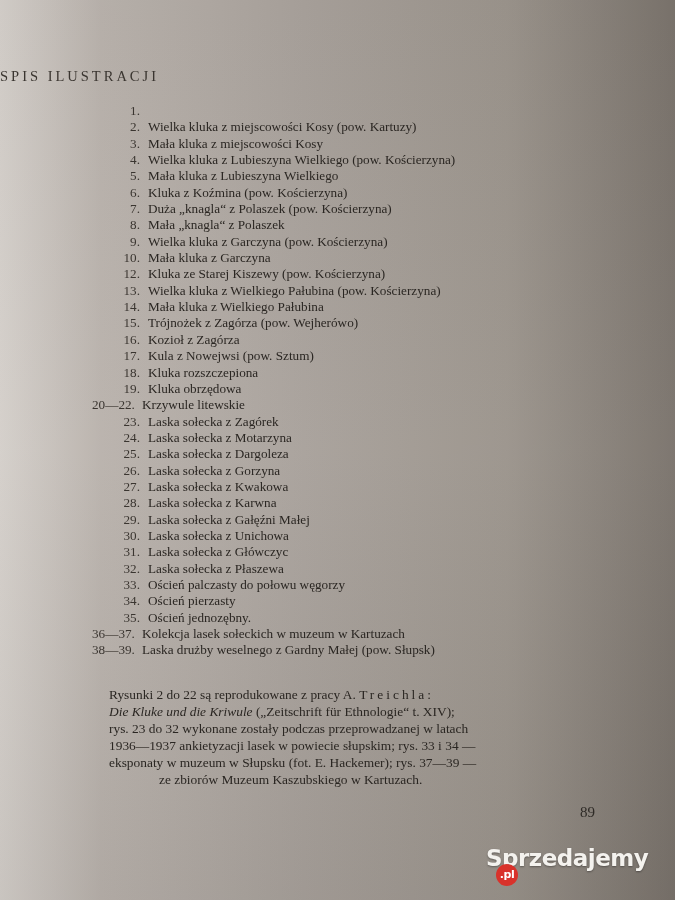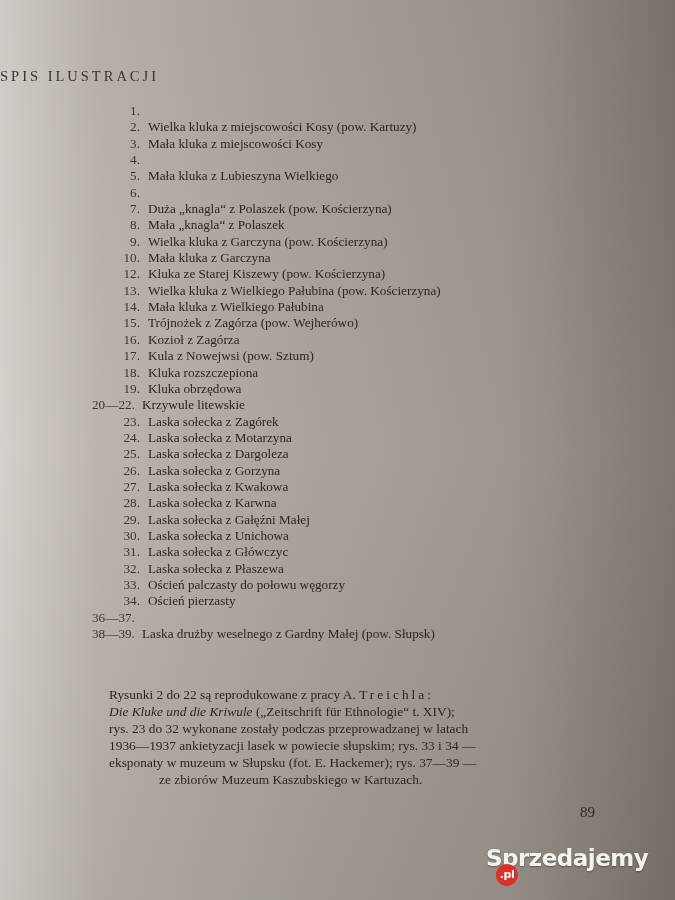--- a/index.html
+++ b/index.html
@@ -60,27 +60,29 @@
     <div class="row">
       <span class="num">2.</span>
       <span class="txt">Wielka kluka z miejscowości Kosy (pow. Kartuzy)</span>
     </div>
     <div class="row">
       <span class="num">3.</span>
       <span class="txt">Mała kluka z miejscowości Kosy</span>
     </div>
     <div class="row">
       <span class="num">4.</span>
+      <span class="txt">Wielka kluka z Lubieszyna Wielkiego (pow. Kościerzyna)</span>
     </div>
     <div class="row">
       <span class="num">5.</span>
       <span class="txt">Mała kluka z Lubieszyna Wielkiego</span>
     </div>
     <div class="row">
       <span class="num">6.</span>
+      <span class="txt">Kluka z Koźmina (pow. Kościerzyna)</span>
     </div>
     <div class="row">
       <span class="num">7.</span>
       <span class="txt">Duża „knagla“ z Polaszek (pow. Kościerzyna)</span>
     </div>
     <div class="row">
       <span class="num">8.</span>
       <span class="txt">Mała „knagla“ z Polaszek</span>
     </div>
     <div class="row">
@@ -168,22 +170,27 @@
       <span class="txt">Laska sołecka z Płaszewa</span>
     </div>
     <div class="row">
       <span class="num">33.</span>
       <span class="txt">Oścień palczasty do połowu węgorzy</span>
     </div>
     <div class="row">
       <span class="num">34.</span>
       <span class="txt">Oścień pierzasty</span>
     </div>
+    <div class="row">
+      <span class="num">35.</span>
+      <span class="txt">Oścień jednozębny.</span>
+    </div>
     <div class="row range">
       <span class="num">36—37.</span>
+      <span class="txt">Kolekcja lasek sołeckich w muzeum w Kartuzach</span>
     </div>
     <div class="row range">
       <span class="num">38—39.</span>
       <span class="txt">Laska drużby weselnego z Gardny Małej (pow. Słupsk)</span>
     </div>
   </div>
 
 <div class="note">
   <span class="line"><span>Rysunki 2 do 22 są reprodukowane z pracy A. </span><span class="spaced">Treichla:</span></span>
   <span class="line"><em>Die Kluke und die Kriwule</em><span> („Zeitschrift für Ethnologie“ t. XIV);</span></span>

